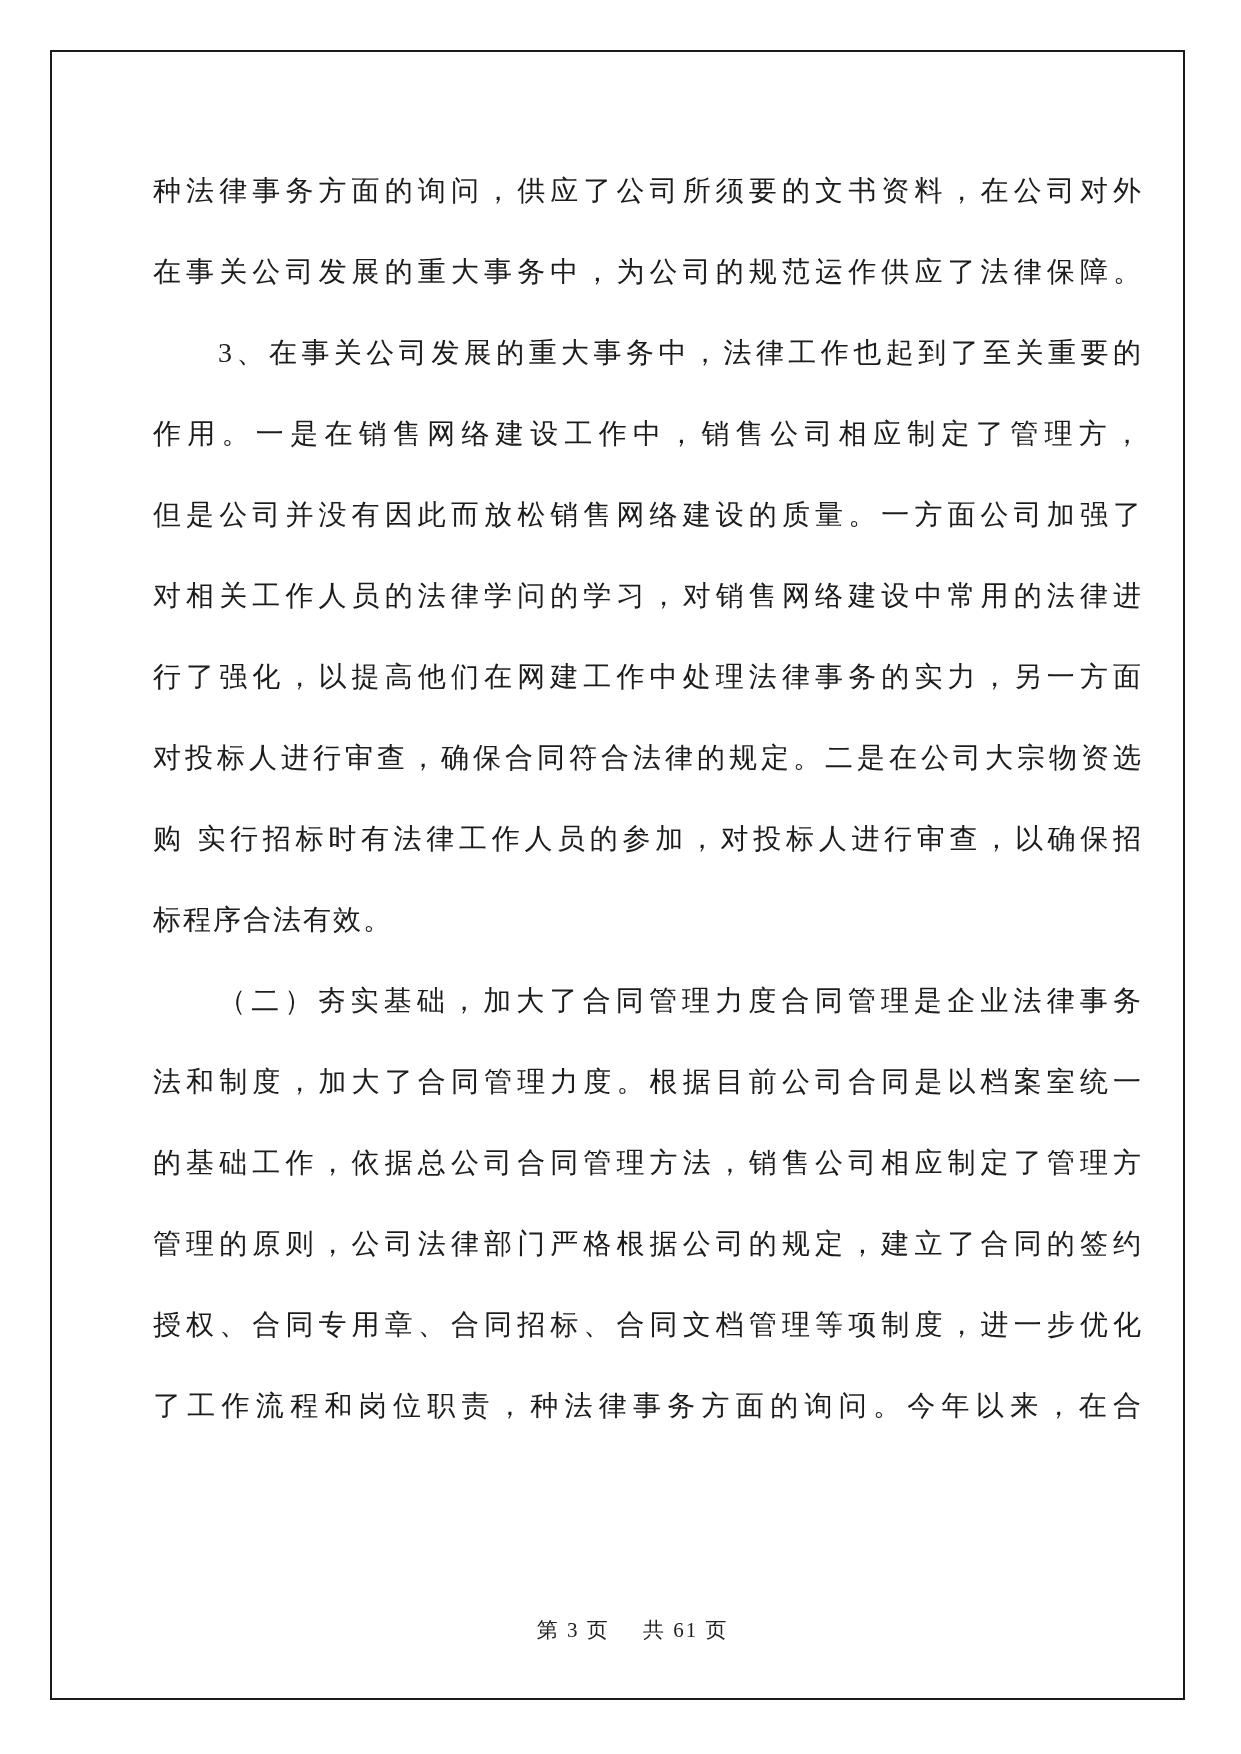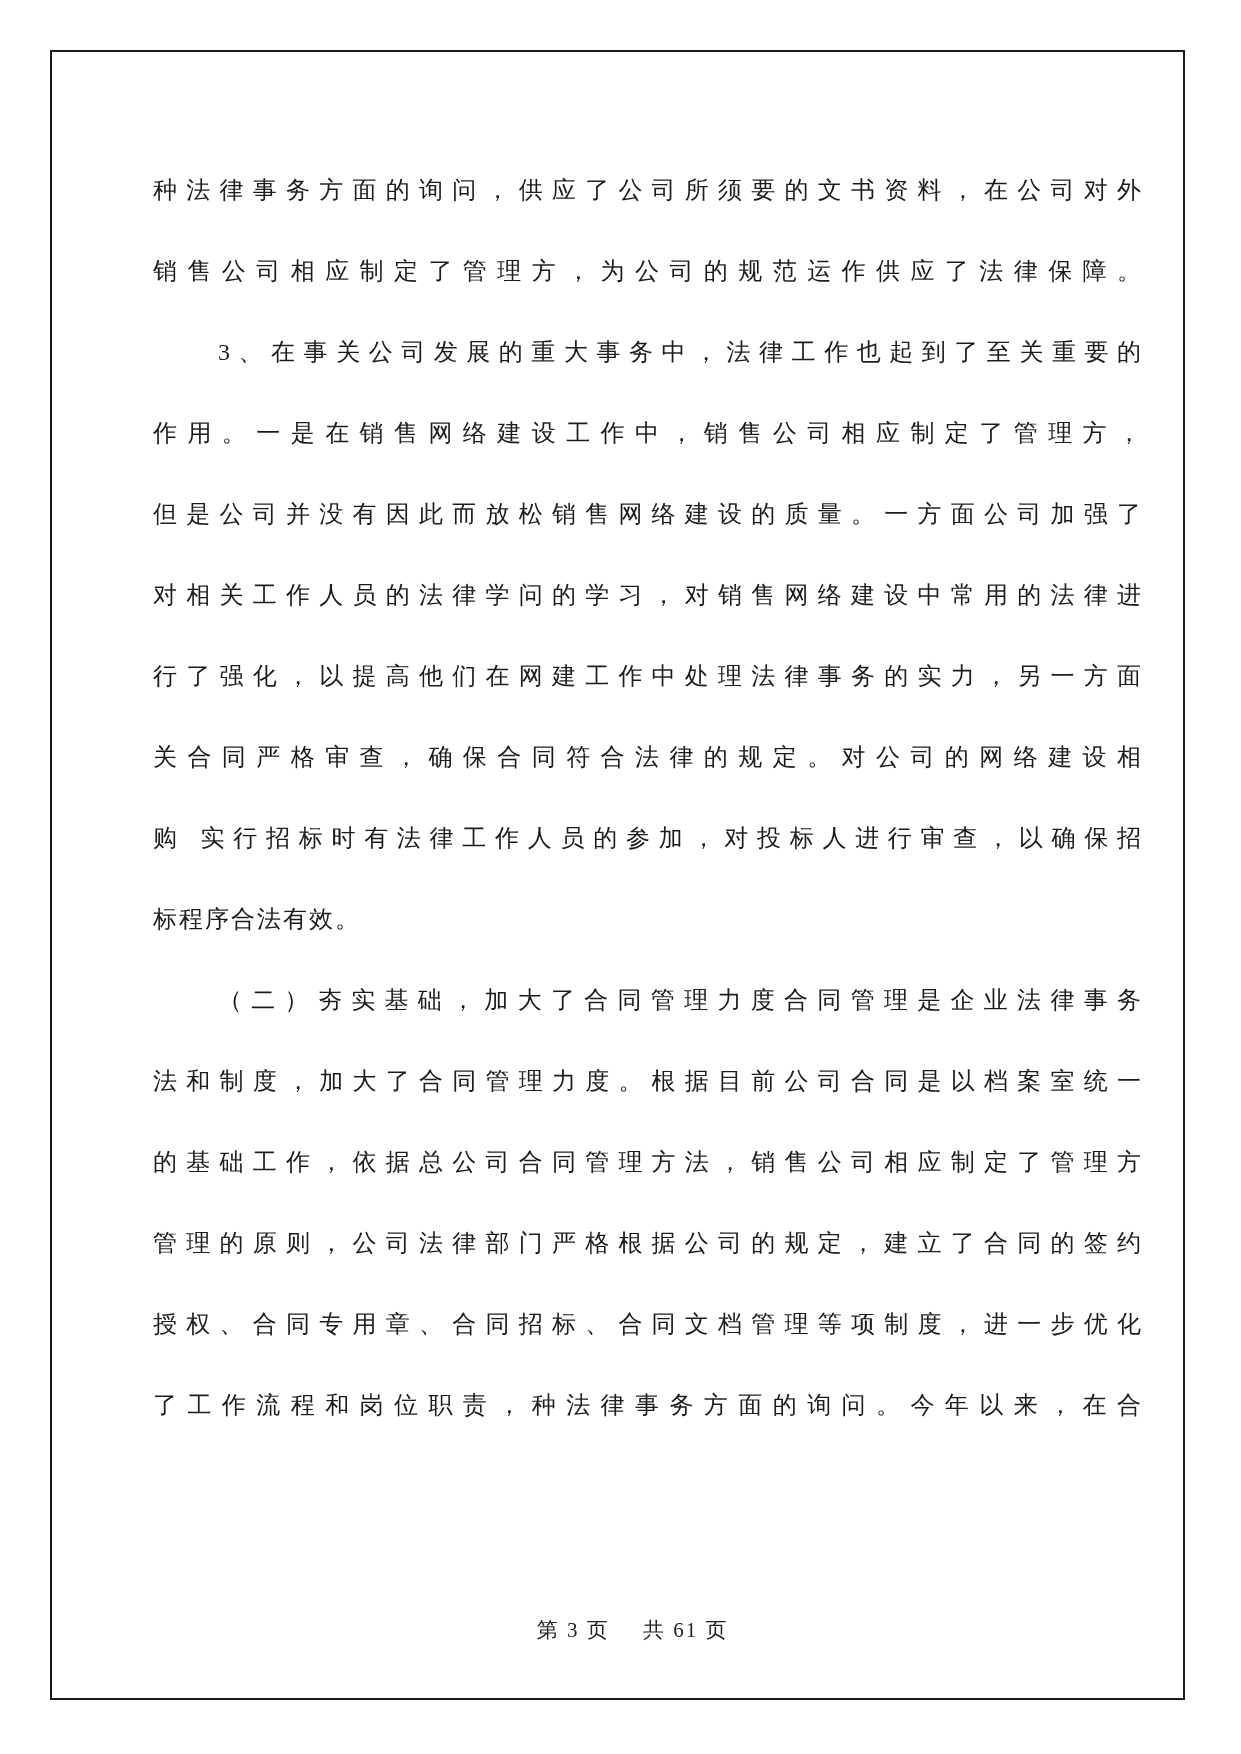--- a/index.html
+++ b/index.html
@@ -26,21 +26,21 @@
   }
   .content {
     position: absolute;
     left: 153px;
     top: 150px;
     width: 990px;
   }
   .line {
     height: 81px;
     line-height: 81px;
-    font-size: 24px;
+    font-size: 28px;
     letter-spacing: 2px;
     white-space: nowrap;
     font-weight: 400;
     text-align: left;
   }
   .line.fill {
     text-align: justify;
     text-align-last: justify;
   }
   .line.indent {
@@ -61,27 +61,27 @@
     margin-left: 26px;
   }
 </style>
 </head>
 <body>
 
 <div class="page-border"></div>
 
 <div class="content">
   <div class="line fill">种法律事务方面的询问，供应了公司所须要的文书资料，在公司对外</div>
-  <div class="line fill">销售公司相应制定了管理方，为公司的规范运作供应了法律保障。</div>
+  <div class="line fill">在事关公司发展的重大事务中，为公司的规范运作供应了法律保障。</div>
   <div class="line fill indent">3、在事关公司发展的重大事务中，法律工作也起到了至关重要的</div>
   <div class="line fill">作用。一是在销售网络建设工作中，销售公司相应制定了管理方，</div>
   <div class="line fill">但是公司并没有因此而放松销售网络建设的质量。一方面公司加强了</div>
   <div class="line fill">对相关工作人员的法律学问的学习，对销售网络建设中常用的法律进</div>
   <div class="line fill">行了强化，以提高他们在网建工作中处理法律事务的实力，另一方面</div>
-  <div class="line fill">关合同严格审查，确保合同符合法律的规定。对公司的网络建设相</div>
+  <div class="line fill">对投标人进行审查，确保合同符合法律的规定。二是在公司大宗物资选</div>
   <div class="line fill">购 实行招标时有法律工作人员的参加，对投标人进行审查，以确保招</div>
   <div class="line">标程序合法有效。</div>
   <div class="line fill indent">（二）夯实基础，加大了合同管理力度合同管理是企业法律事务</div>
   <div class="line fill">法和制度，加大了合同管理力度。根据目前公司合同是以档案室统一</div>
   <div class="line fill">的基础工作，依据总公司合同管理方法，销售公司相应制定了管理方</div>
   <div class="line fill">管理的原则，公司法律部门严格根据公司的规定，建立了合同的签约</div>
   <div class="line fill">授权、合同专用章、合同招标、合同文档管理等项制度，进一步优化</div>
   <div class="line fill">了工作流程和岗位职责，种法律事务方面的询问。今年以来，在合</div>
 </div>
 

